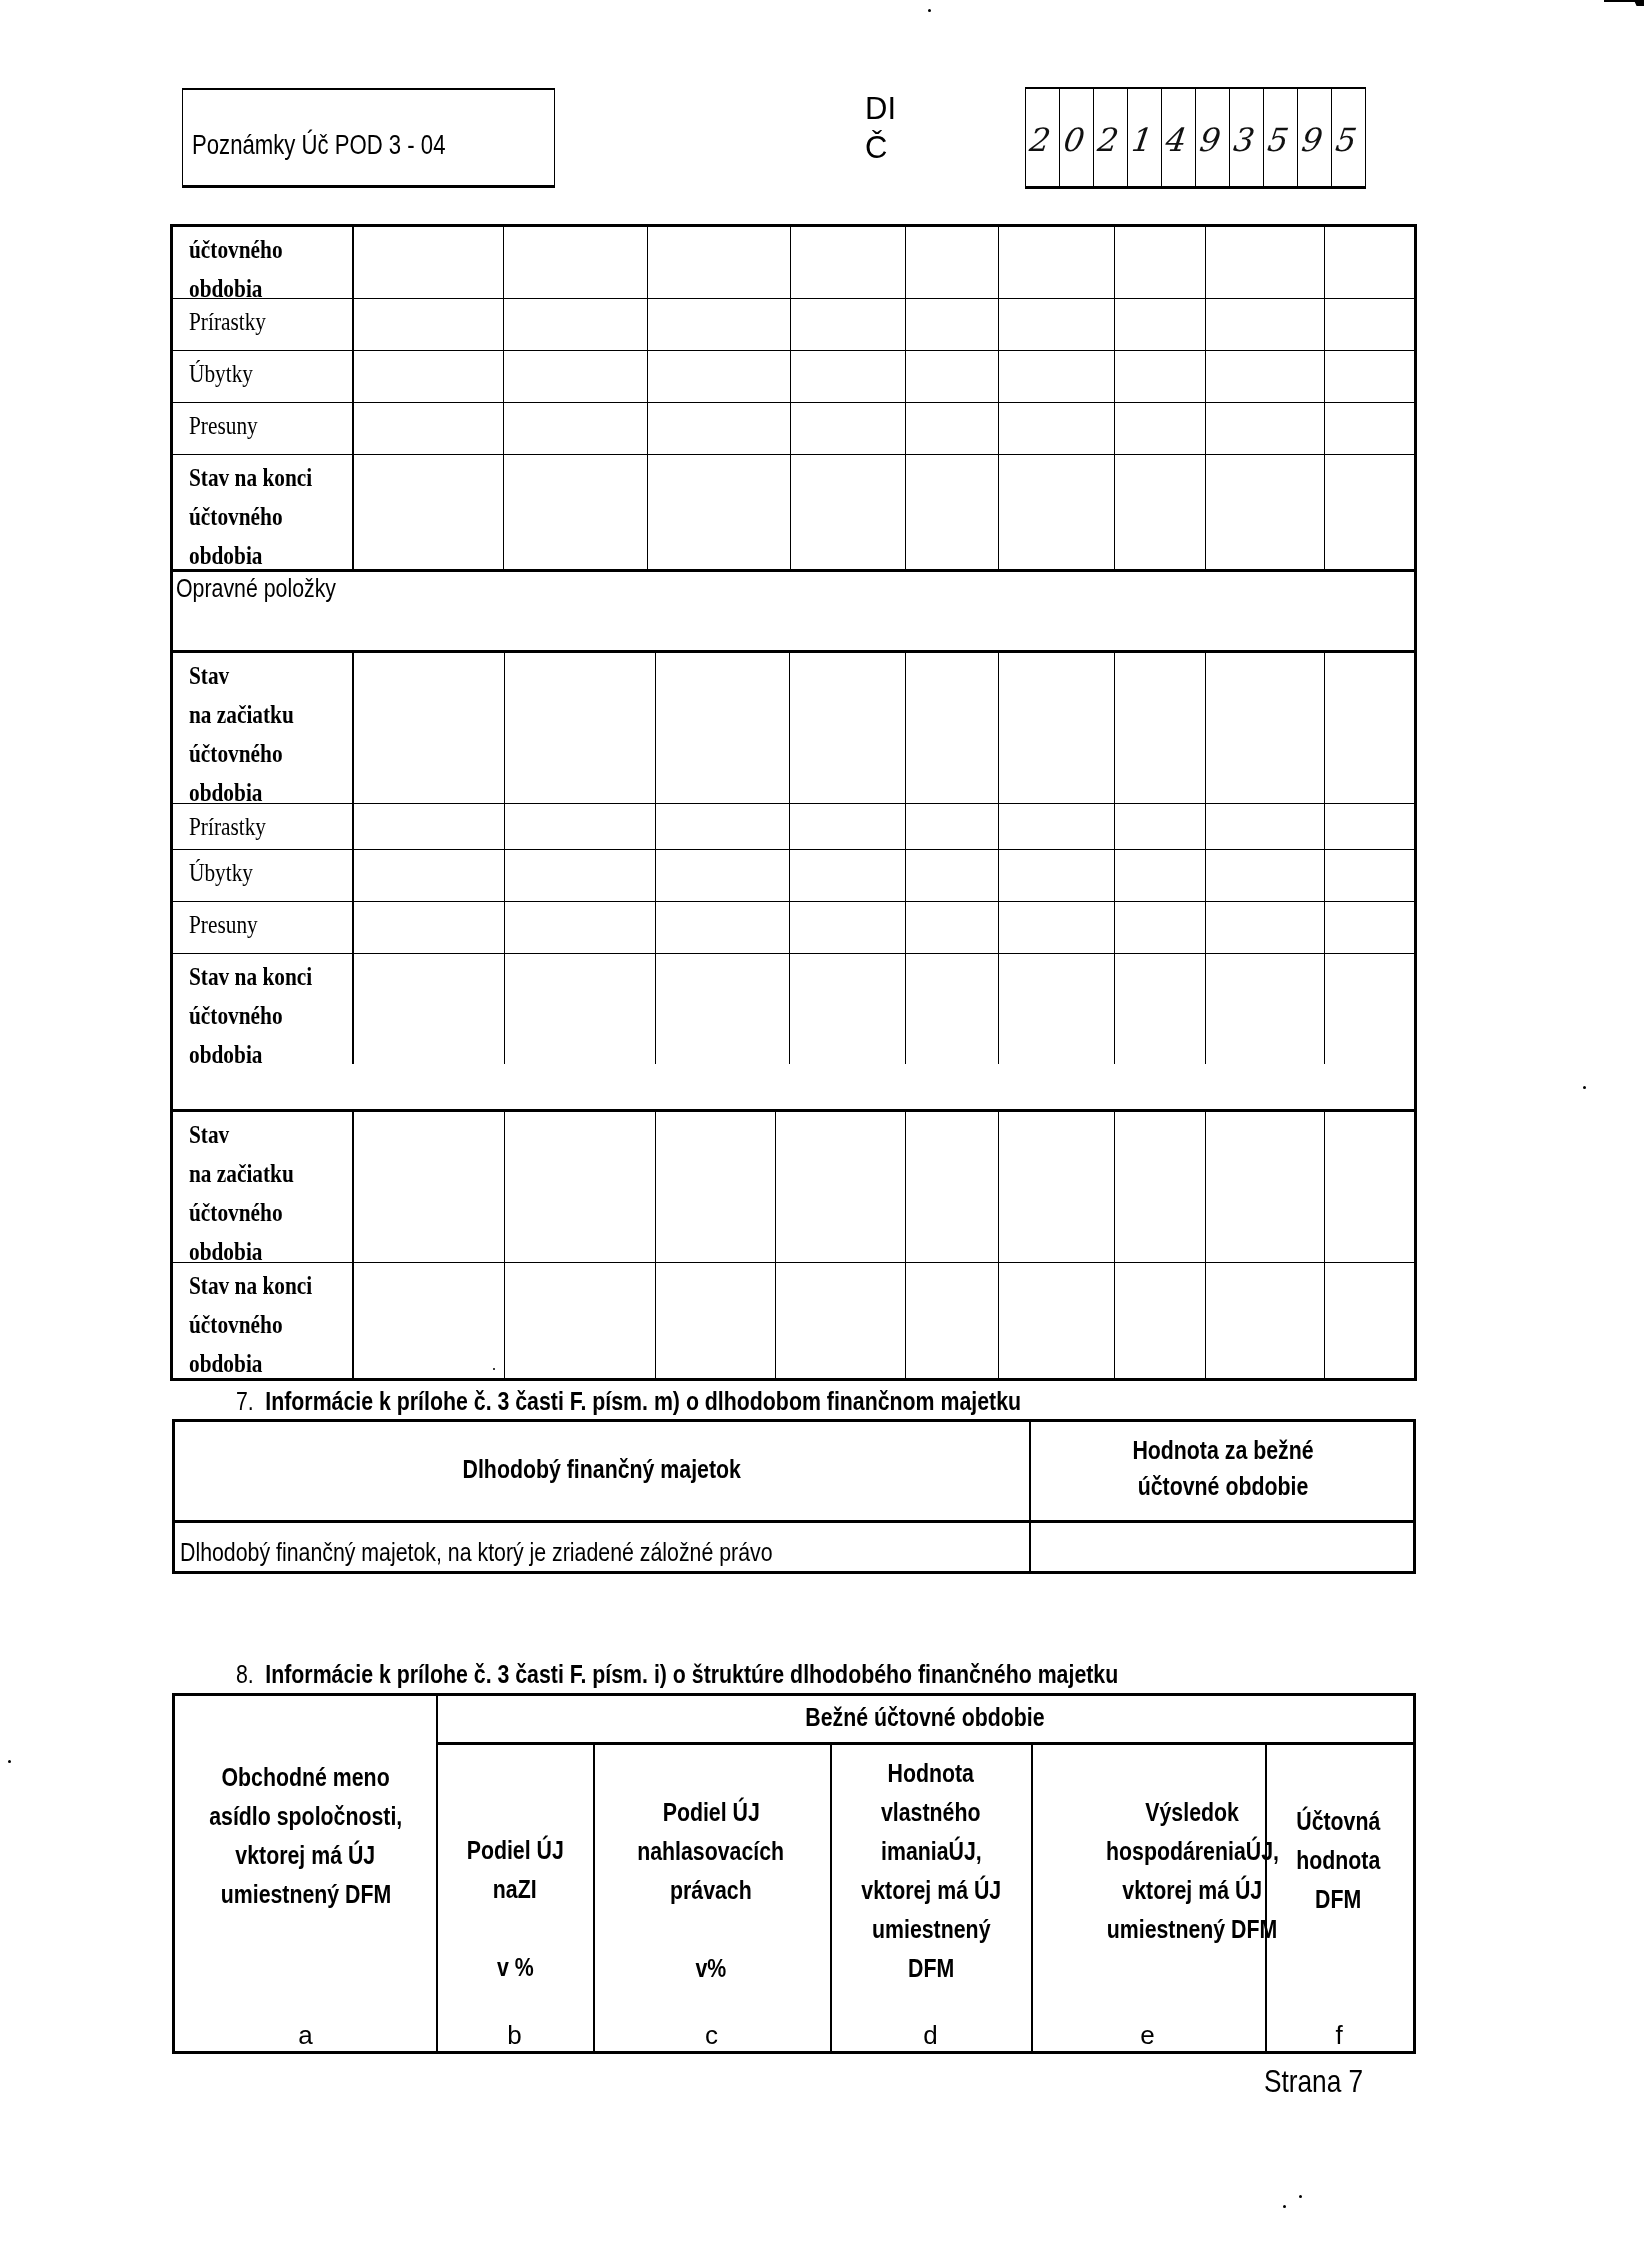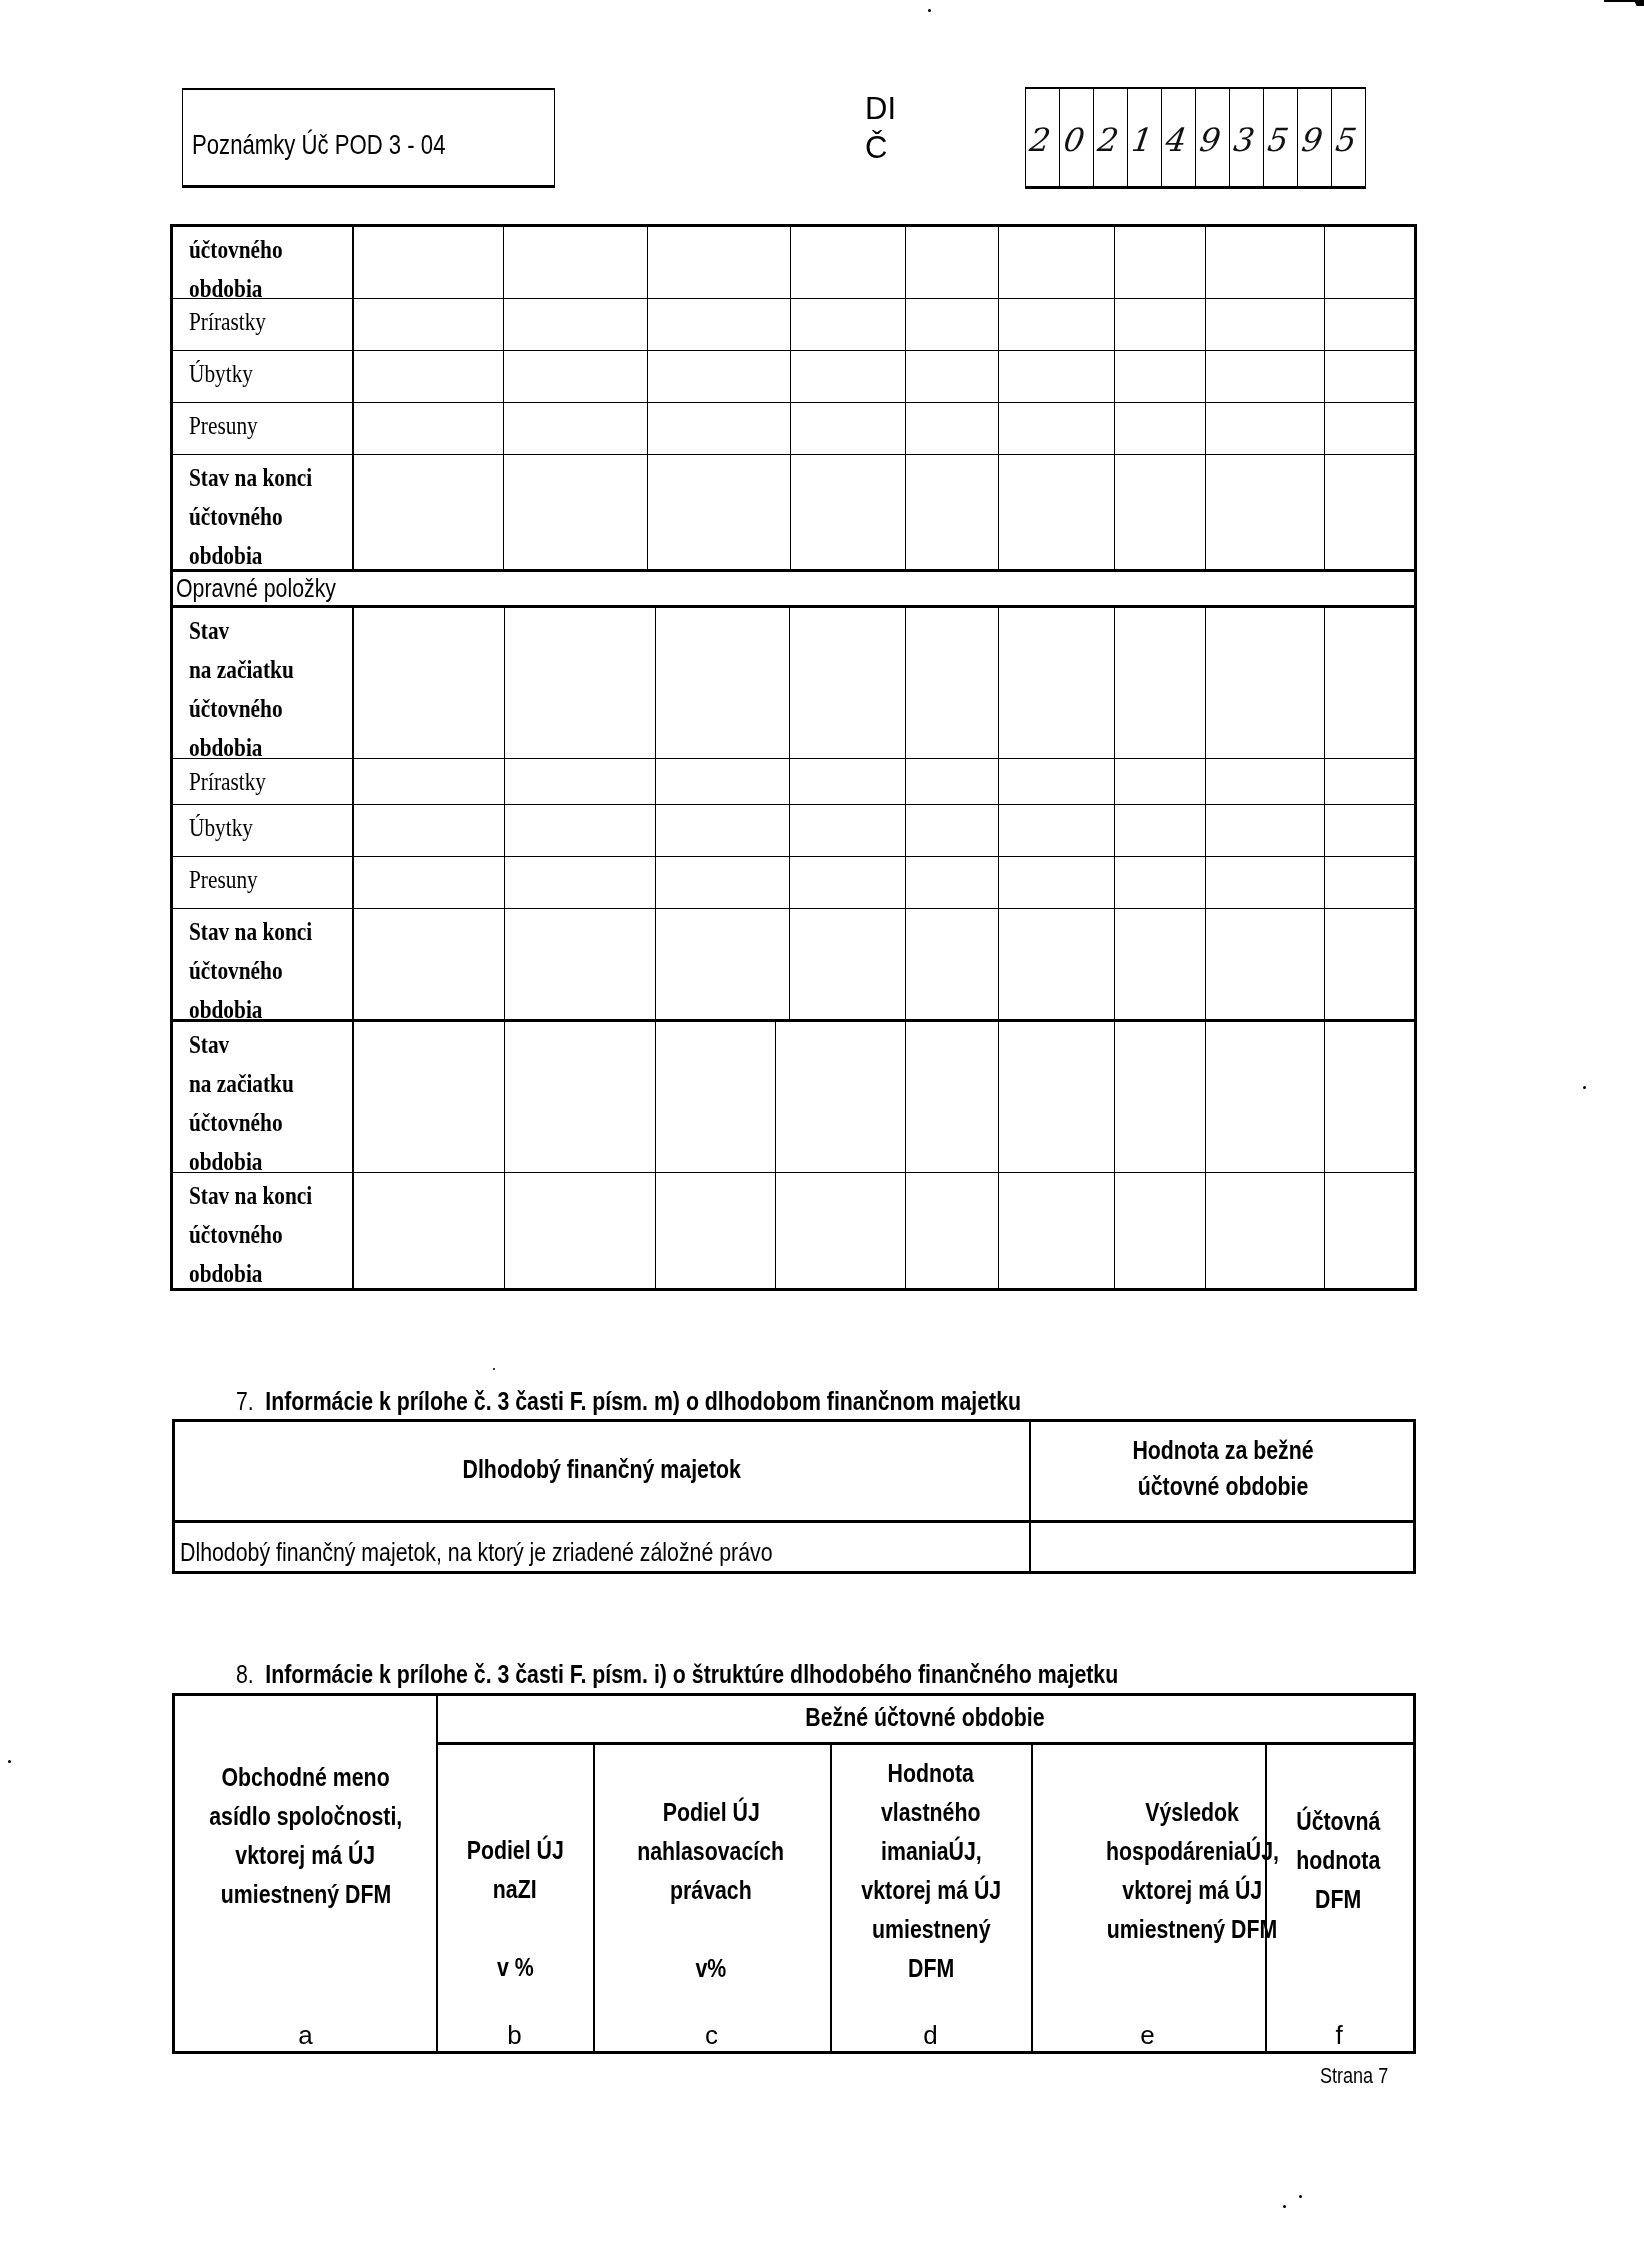--- a/index.html
+++ b/index.html
@@ -20,21 +20,21 @@
   
   .big { left: 170px; top: 224px; width: 1247px; border: 3.2px solid #000; box-sizing: border-box; }
   .row { position: relative; border-top: 1.9px solid #000; box-sizing: border-box; }
   .row.first { border-top: none; }
   .row .lbl { position: absolute; left: 16px; top: 2.6px; width: 175px; font-size: 26px; line-height: 39px; font-family: Liberation Serif, serif; }
   .row .lbl.b { font-weight: bold; }
   .row .vline { position: absolute; top: 0; bottom: 0; border-left: 1.3px solid #000; }
   .row .vline.thick { border-left-width: 2.6px; }
   .section { position: relative; border-top: 3.2px solid #000; box-sizing: border-box; }
   .section span { position: absolute; left: 2.6px; top: 1.3px; font-size: 26px; line-height: 31px; }
-  .thickrow { border-top-width: 3.9px; }
+  .thickrow { border-top-width: 3.9px; margin-top: 45px; }
 
   
   .h7 { left: 236px; top: 1386px; font-size: 26px; font-weight: bold; }
   .h7 .num { font-weight: normal; margin-right: 14px; }
   .t7 { left: 172px; top: 1419px; width: 1244px; height: 155px; border: 3.2px solid #000; box-sizing: border-box; }
   .t7 .vsep { position: absolute; left: 854px; top: 0; bottom: 0; border-left: 2.6px solid #000; }
   .t7 .hsep { position: absolute; left: 0; right: 0; top: 98px; border-top: 3.9px solid #000; }
   .t7 .hd1 { position: absolute; left: 0; width: 854px; top: 32px; text-align: center; font-size: 26px; font-weight: bold; }
   .t7 .hd2 { position: absolute; left: 858px; right: 0; top: 10.3px; text-align: center; font-size: 26px; font-weight: bold; line-height: 36px; }
   .t7 .r1 { position: absolute; left: 5.2px; top: 115px; font-size: 26px; }
@@ -42,21 +42,21 @@
   
   .h8 { left: 236px; top: 1659px; font-size: 26px; font-weight: bold; }
   .h8 .num { font-weight: normal; margin-right: 14px; }
   .t8 { left: 172px; top: 1693px; width: 1244px; height: 361px; border: 3.2px solid #000; border-bottom-width: 3.9px; box-sizing: border-box; }
   .t8 .v { position: absolute; top: 0; bottom: 0; border-left: 2.6px solid #000; }
   .t8 .hspan { position: absolute; left: 261px; right: 0; top: 46px; border-top: 3.9px solid #000; }
   .t8 .spanlabel { position: absolute; left: 261px; right: 0; top: 6.4px; text-align: center; font-size: 26px; font-weight: bold; }
   .t8 .col { position: absolute; text-align: center; font-size: 26px; font-weight: bold; line-height: 39px; }
   .t8 .letter { position: absolute; bottom: 0; text-align: center; font-size: 26px; }
 
-  .footer { left: 1320px; top: 2063px; font-size: 22px; text-align: right; }
+  .footer { left: 1264px; top: 2063px; font-size: 32px; text-align: right; }
   .speck { width: 3.2px; height: 3.2px; background: #000; border-radius: 50%; }
   .corner { left: 1604px; top: 0; width: 41px; height: 6.4px; background: #000; clip-path: polygon(0 0, 100% 0, 100% 100%, 80% 100%, 75% 30%, 0 30%); }
 </style>
 </head>
 <body>
 
 <div class="abs corner"></div>
 
 <div class="abs hdrbox">
   <span class="narrow">Poznámky Úč POD 3 - 04</span>

